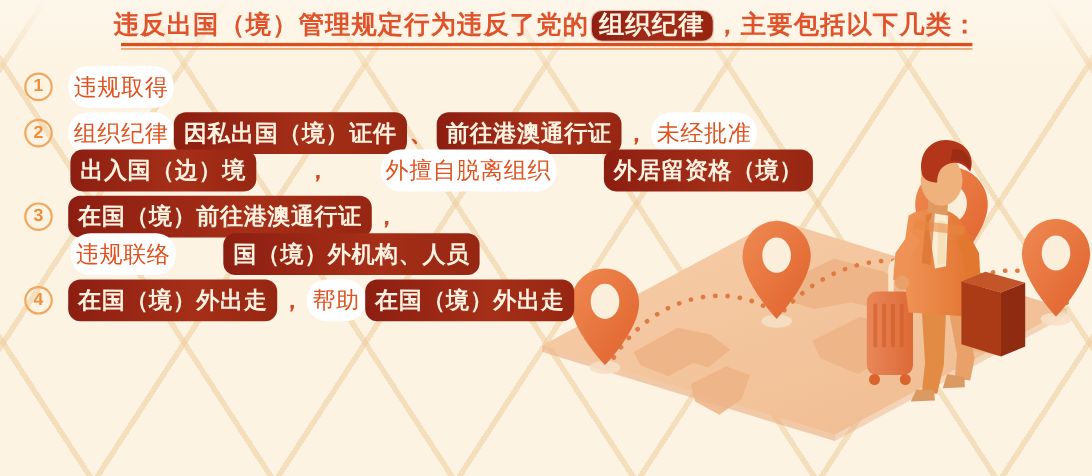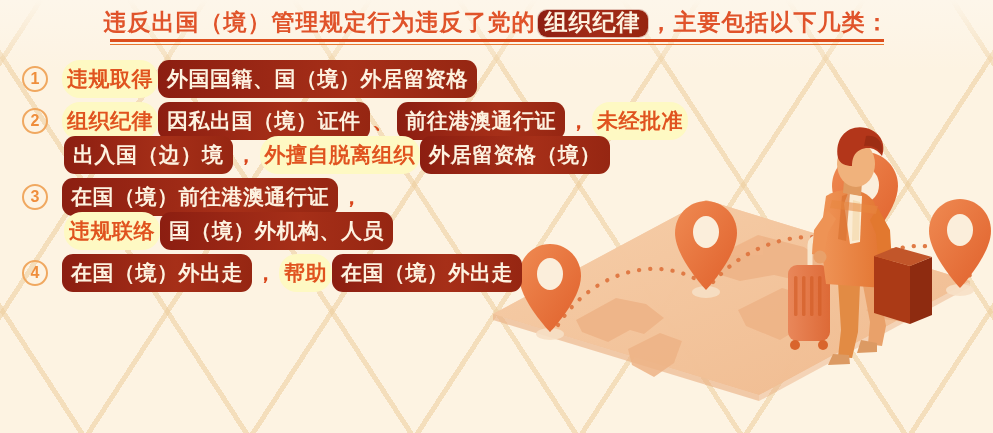--- a/index.html
+++ b/index.html
@@ -46,32 +46,32 @@
   .badge-dark{
     display:inline-block;background:linear-gradient(90deg,#8e1f12 0%,#a32c18 55%,#96240f 100%);
     color:#fdf2e0;border-radius:9px;padding:0 7px;margin:0 2px;
     font-weight:bold;line-height:1.16;vertical-align:baseline;
     box-shadow:0 0 0 1px rgba(142,31,18,.25);
   }
   
   .list{position:absolute;left:22px;top:62px;width:700px;z-index:5;}
   .item{position:relative;margin-bottom:8px;}
   .item-row{display:flex;align-items:center;white-space:nowrap;line-height:34px;height:34px;}
-  .item-row.sub{padding-left:42px;}
+  .item-row.sub{padding-left:42px;gap:43px;}
   .num{
     width:26px;height:26px;min-width:26px;border-radius:50%;
     border:2px solid #f0a860;color:#ef8e3c;
     font-size:16px;font-weight:bold;
     display:flex;align-items:center;justify-content:center;
     margin-right:14px;box-sizing:border-box;
     font-family:"Liberation Sans",sans-serif;
   }
   .hl{
-    display:inline-block;background:#fef9c3;color:#e0531f;
-    font-weight:bold;font-size:21px;padding:2px 5px;letter-spacing:.5px;border-radius:18px;
+    display:inline-block;background:#ffffff;color:#e0531f;
+    font-weight:normal;font-size:21px;padding:2px 5px;letter-spacing:.5px;border-radius:18px;
   }
   .pill{
     display:inline-block;
     background:linear-gradient(90deg,#8c1e11 0%,#a62f18 60%,#962612 100%);
     color:#fdf2e0;border-radius:11px;padding:2px 9px;
     font-weight:bold;font-size:21px;letter-spacing:.5px;
   }
   .punct{
     display:inline-block;color:#d9451b;font-weight:bold;font-size:21px;
     padding:0 3px;
@@ -219,21 +219,20 @@
         <i class="u2"></i>
       </span>
     </div>
   </div>
 
   <div class="list" id="list">
       <div class="item">
         <div class="item-row">
           <div class="num">1</div>
           <span class="hl">违规取得</span>
-          <span class="pill">外国国籍、国（境）外居留资格</span>
         </div>
       </div>
       <div class="item">
         <div class="item-row">
           <div class="num">2</div>
           <span class="hl">组织纪律</span>
           <span class="pill">因私出国（境）证件</span>
           <span class="punct">、</span>
           <span class="pill">前往港澳通行证</span>
           <span class="punct">，</span>

